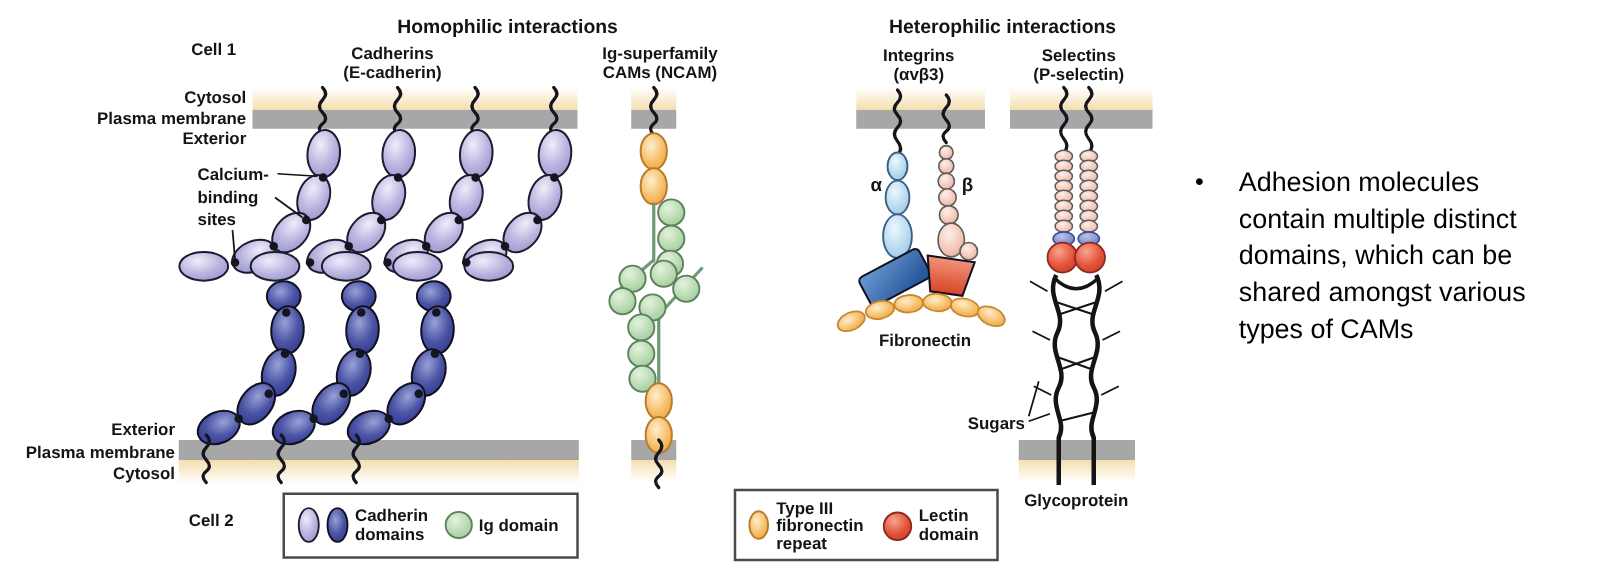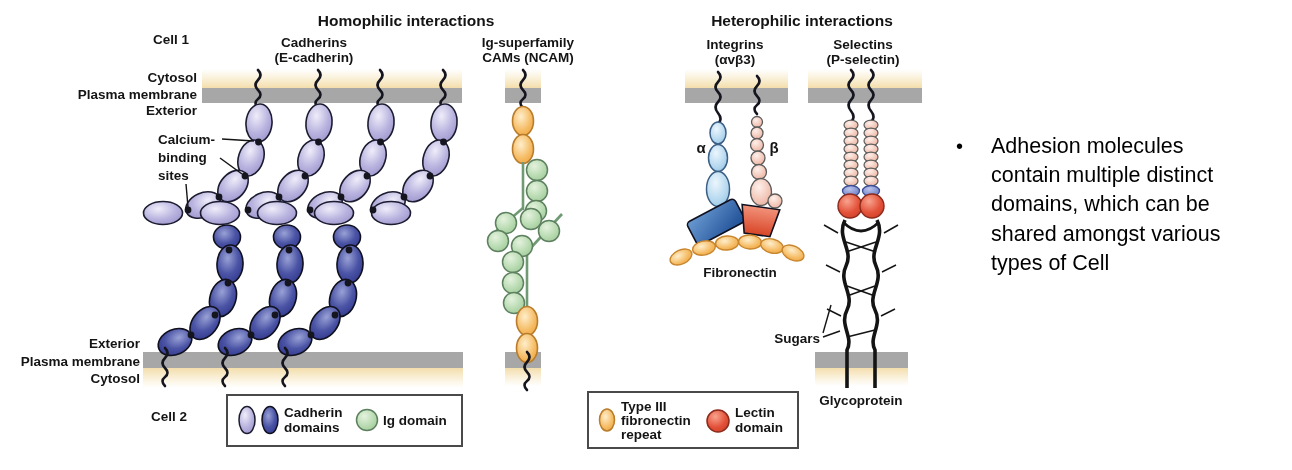--- a/index.html
+++ b/index.html
@@ -365,16 +365,16 @@
   </g>
 </svg>
 
 
 <div class="note">
   <span class="bullet">•</span>
   <p>Adhesion molecules
 contain multiple distinct
 domains, which can be
 shared amongst various
-types of Cell</p>
+types of CAMs</p>
 </div>
 
 </div>
 
 </body></html>

